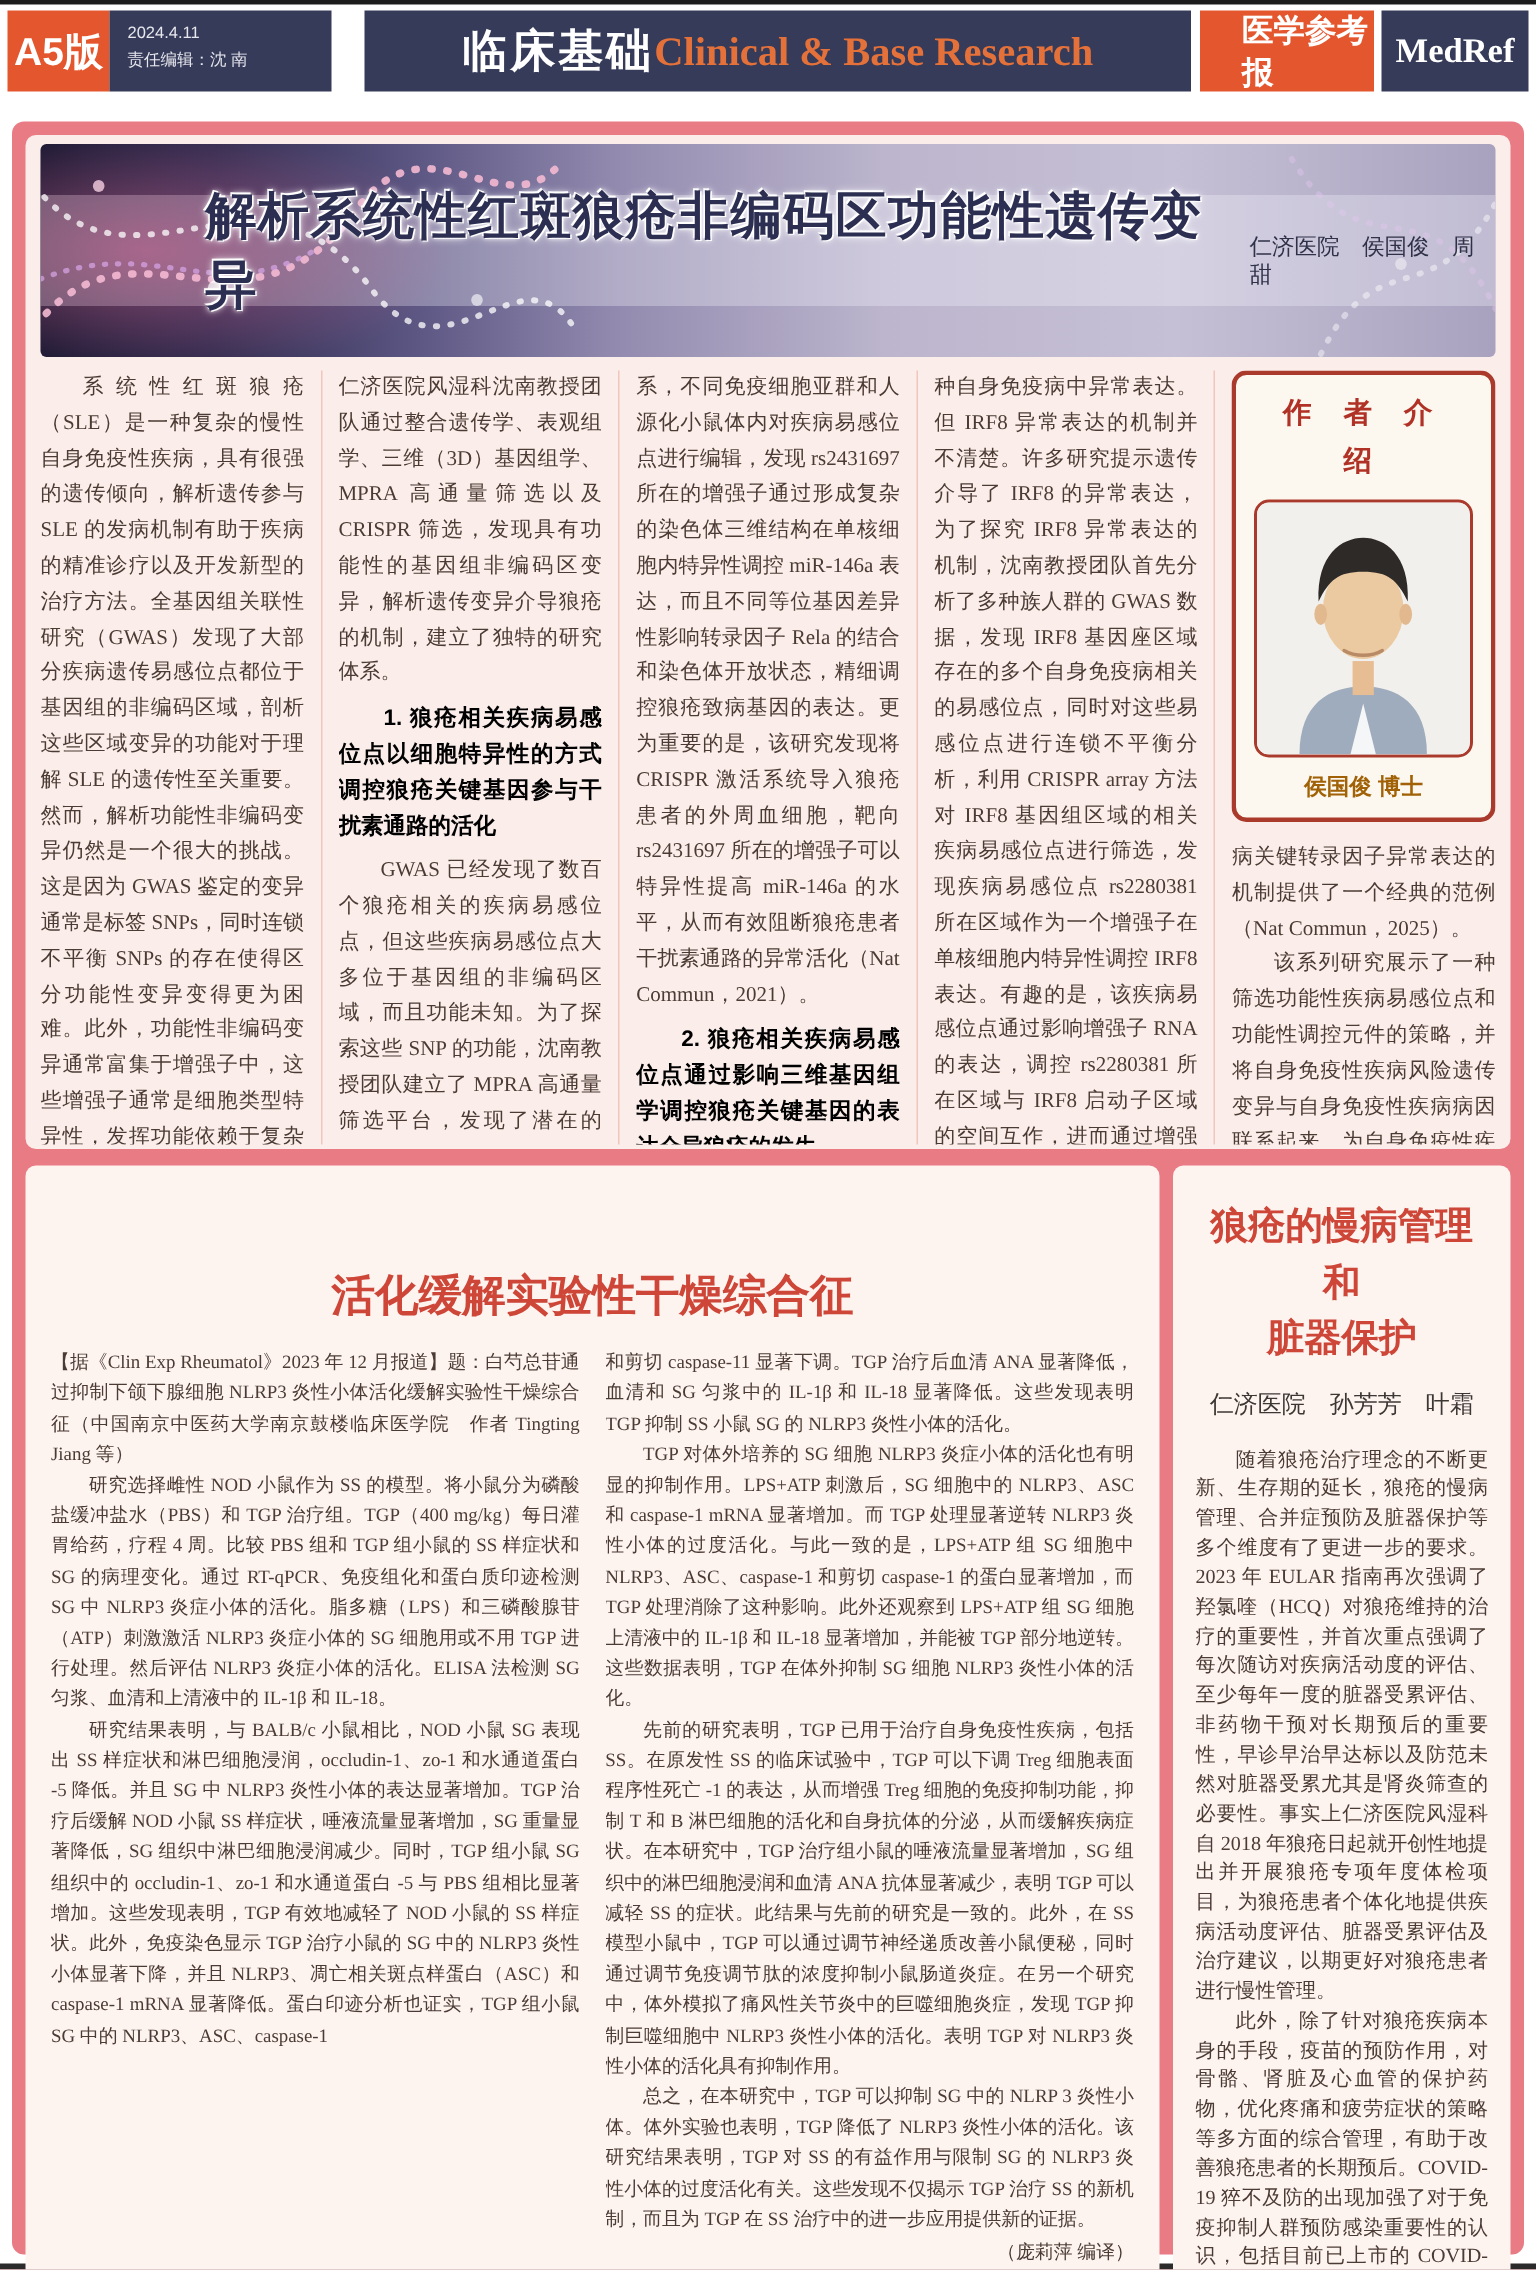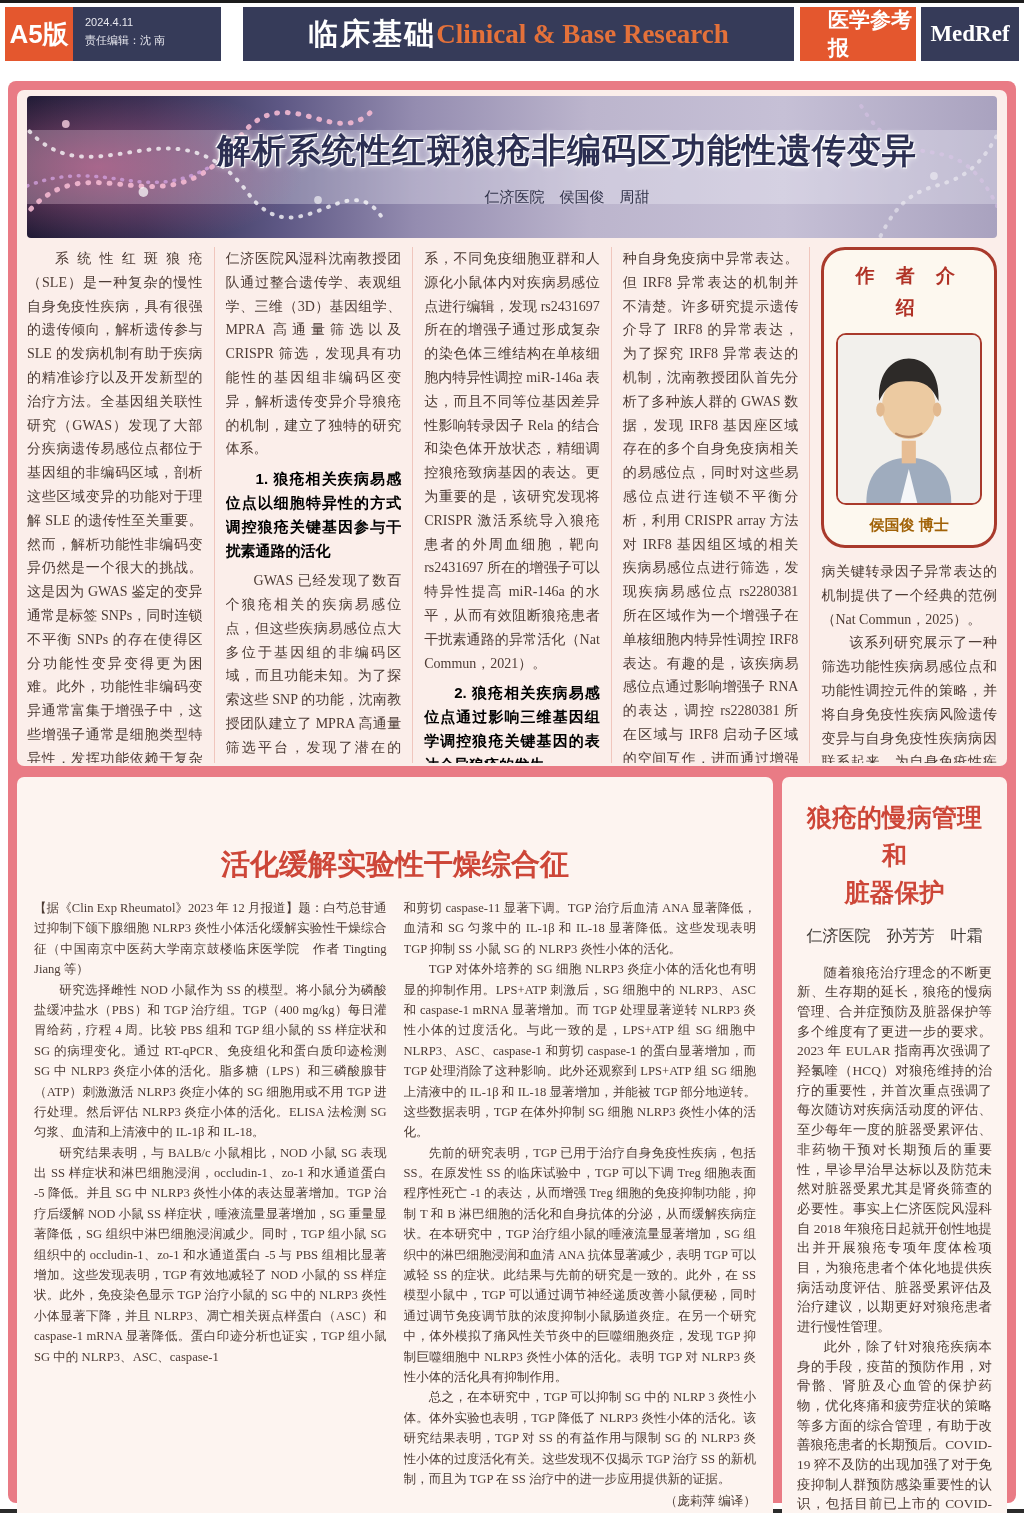--- a/index.html
+++ b/index.html
@@ -27,39 +27,39 @@
   .frame{margin:20px 8px 0 8px;height:1422px;box-sizing:border-box;background:#e97b85;
          border-radius:8px;padding:9px;display:flex;flex-direction:column;gap:11px;}
   .panel{background:#fcf1ec;border-radius:7px;box-sizing:border-box;overflow:hidden;}
 
   
   .main-panel{flex:0 0 676px;padding:6px 10px 0 10px;background:#fbeeea;}
   .banner{position:relative;height:142px;border-radius:4px;overflow:hidden;margin-bottom:9px;
           background:linear-gradient(90deg,#14162f 0%,#2d2b4e 12%,#5d5784 26%,#948cb0 40%,#bcb5cd 58%,#c6c0d6 78%,#a9a2bf 100%);}
   .banner-band{position:absolute;left:0;right:0;top:34px;height:74px;background:rgba(250,248,255,.30);}
   .banner-art{position:absolute;left:0;top:0;height:100%;width:100%;}
-  .banner-text{position:relative;height:100%;display:flex;flex-direction:column;align-items:center;
+  .banner-text{position:relative;height:100%;display:flex;flex-direction:row;align-items:center;
                justify-content:center;padding-left:110px;}
   .main-title{margin:0;font-family:"Liberation Sans",sans-serif;font-weight:bold;font-size:34px;
               color:#2c2f52;letter-spacing:1px;
               text-shadow:0 0 3px #fff,0 0 6px #fff,1px 1px 0 #fff,-1px -1px 0 #fff;}
   .main-byline{margin-top:14px;font-family:"Liberation Sans",sans-serif;font-size:15px;color:#2f3148;}
 
   .cols5{display:flex;height:516px;}
   .mcol{flex:1 1 0;box-sizing:border-box;overflow:hidden;padding:0 11px 0 0;margin-right:11px;
         border-right:1px solid #f0c6bd;font-size:14px;line-height:1.7;color:#4c3b34;text-align:justify;}
   .mcol:last-child{border-right:none;margin-right:0;padding-right:0;}
   .para{margin:0;}
   .ind{text-indent:2em;}
   .subhead{margin:6px 0;font-family:"Liberation Sans",sans-serif;font-weight:bold;color:#000000;
            font-size:15px;line-height:1.6;text-indent:2em;}
   .sig{margin:2px 0 0 0;text-align:right;}
 
   
-  .author-box{box-sizing:border-box;border:3px solid #a93a2c;border-radius:24px;background:#fdf8ef;
+  .author-box{box-sizing:border-box;border:3px solid #a93a2c;border-radius:10px;background:#fdf8ef;
               padding:10px 12px 8px 12px;margin-bottom:12px;}
   .ab-title{text-align:center;font-family:"Liberation Sans",sans-serif;font-weight:bold;font-size:19px;
             letter-spacing:8px;color:#b03226;margin:0 0 8px 0;}
   .photo-frame{border:2px solid #a93a2c;border-radius:10px;overflow:hidden;height:168px;background:#f3f1ee;}
   .photo-frame svg{display:block;width:100%;height:100%;}
   .ab-caption{text-align:center;font-family:"Liberation Sans",sans-serif;font-weight:bold;
               font-size:15px;color:#a16207;margin-top:7px;}
 
   
   .bottom-row{flex:1;display:flex;gap:9px;}

